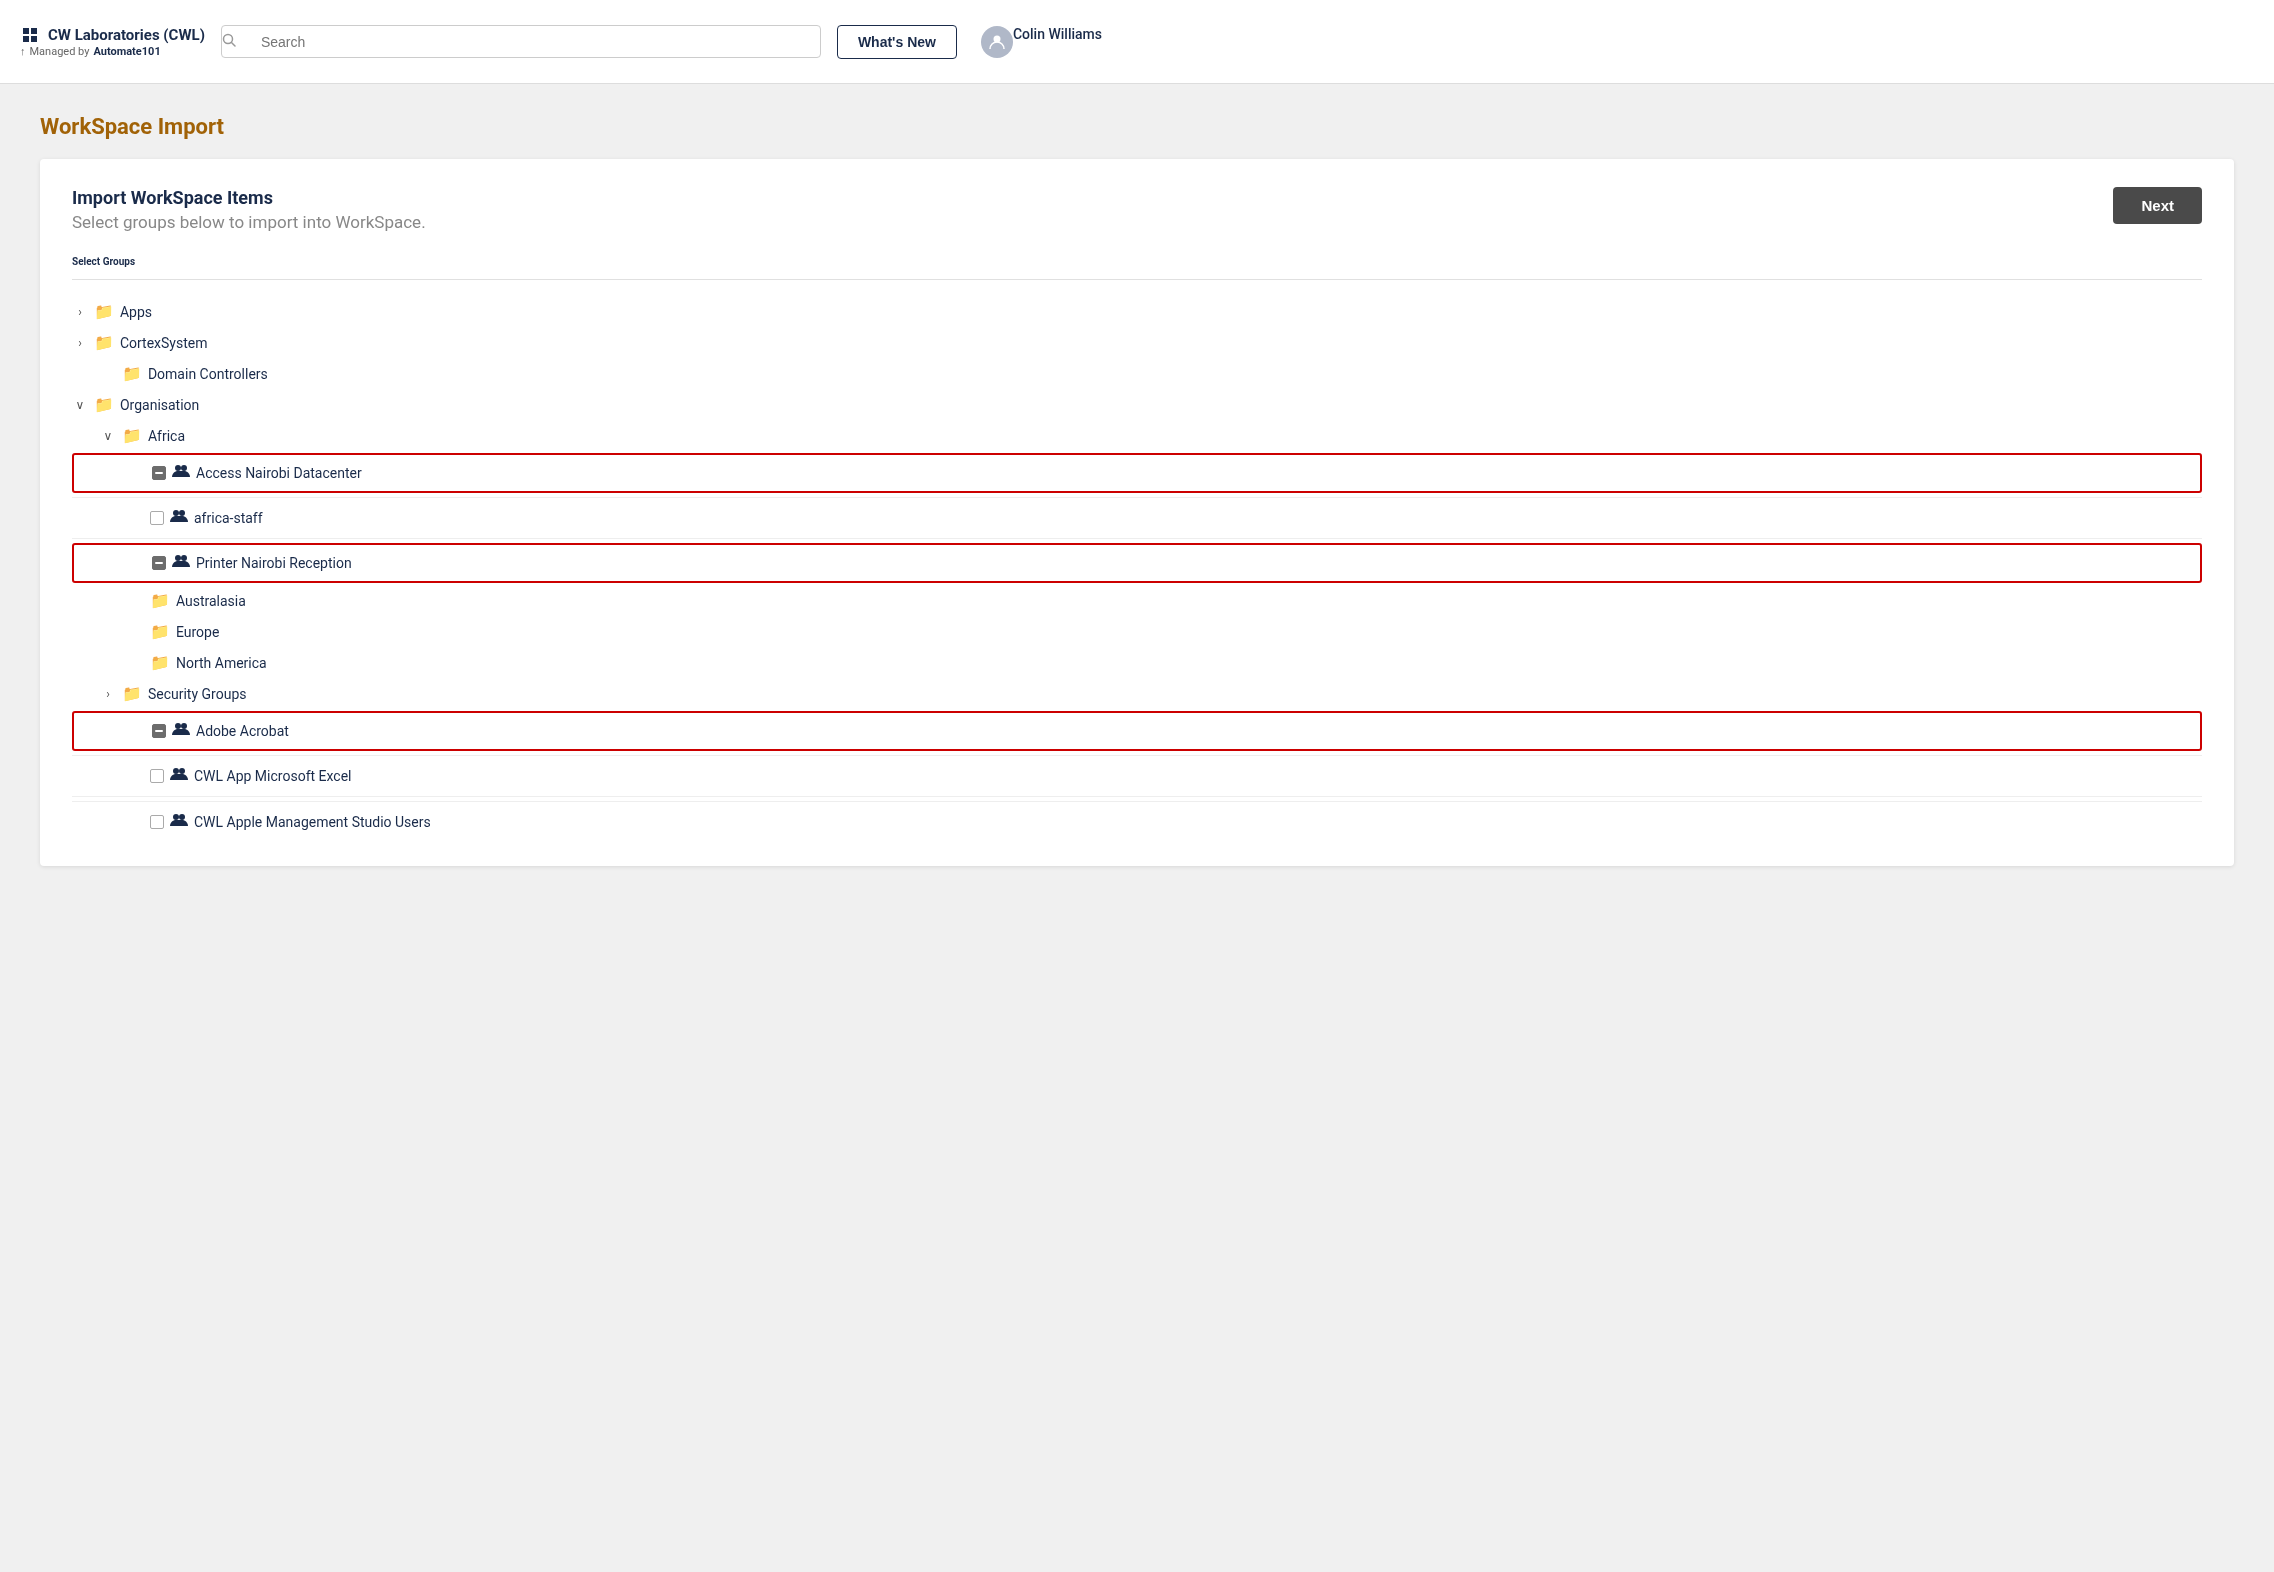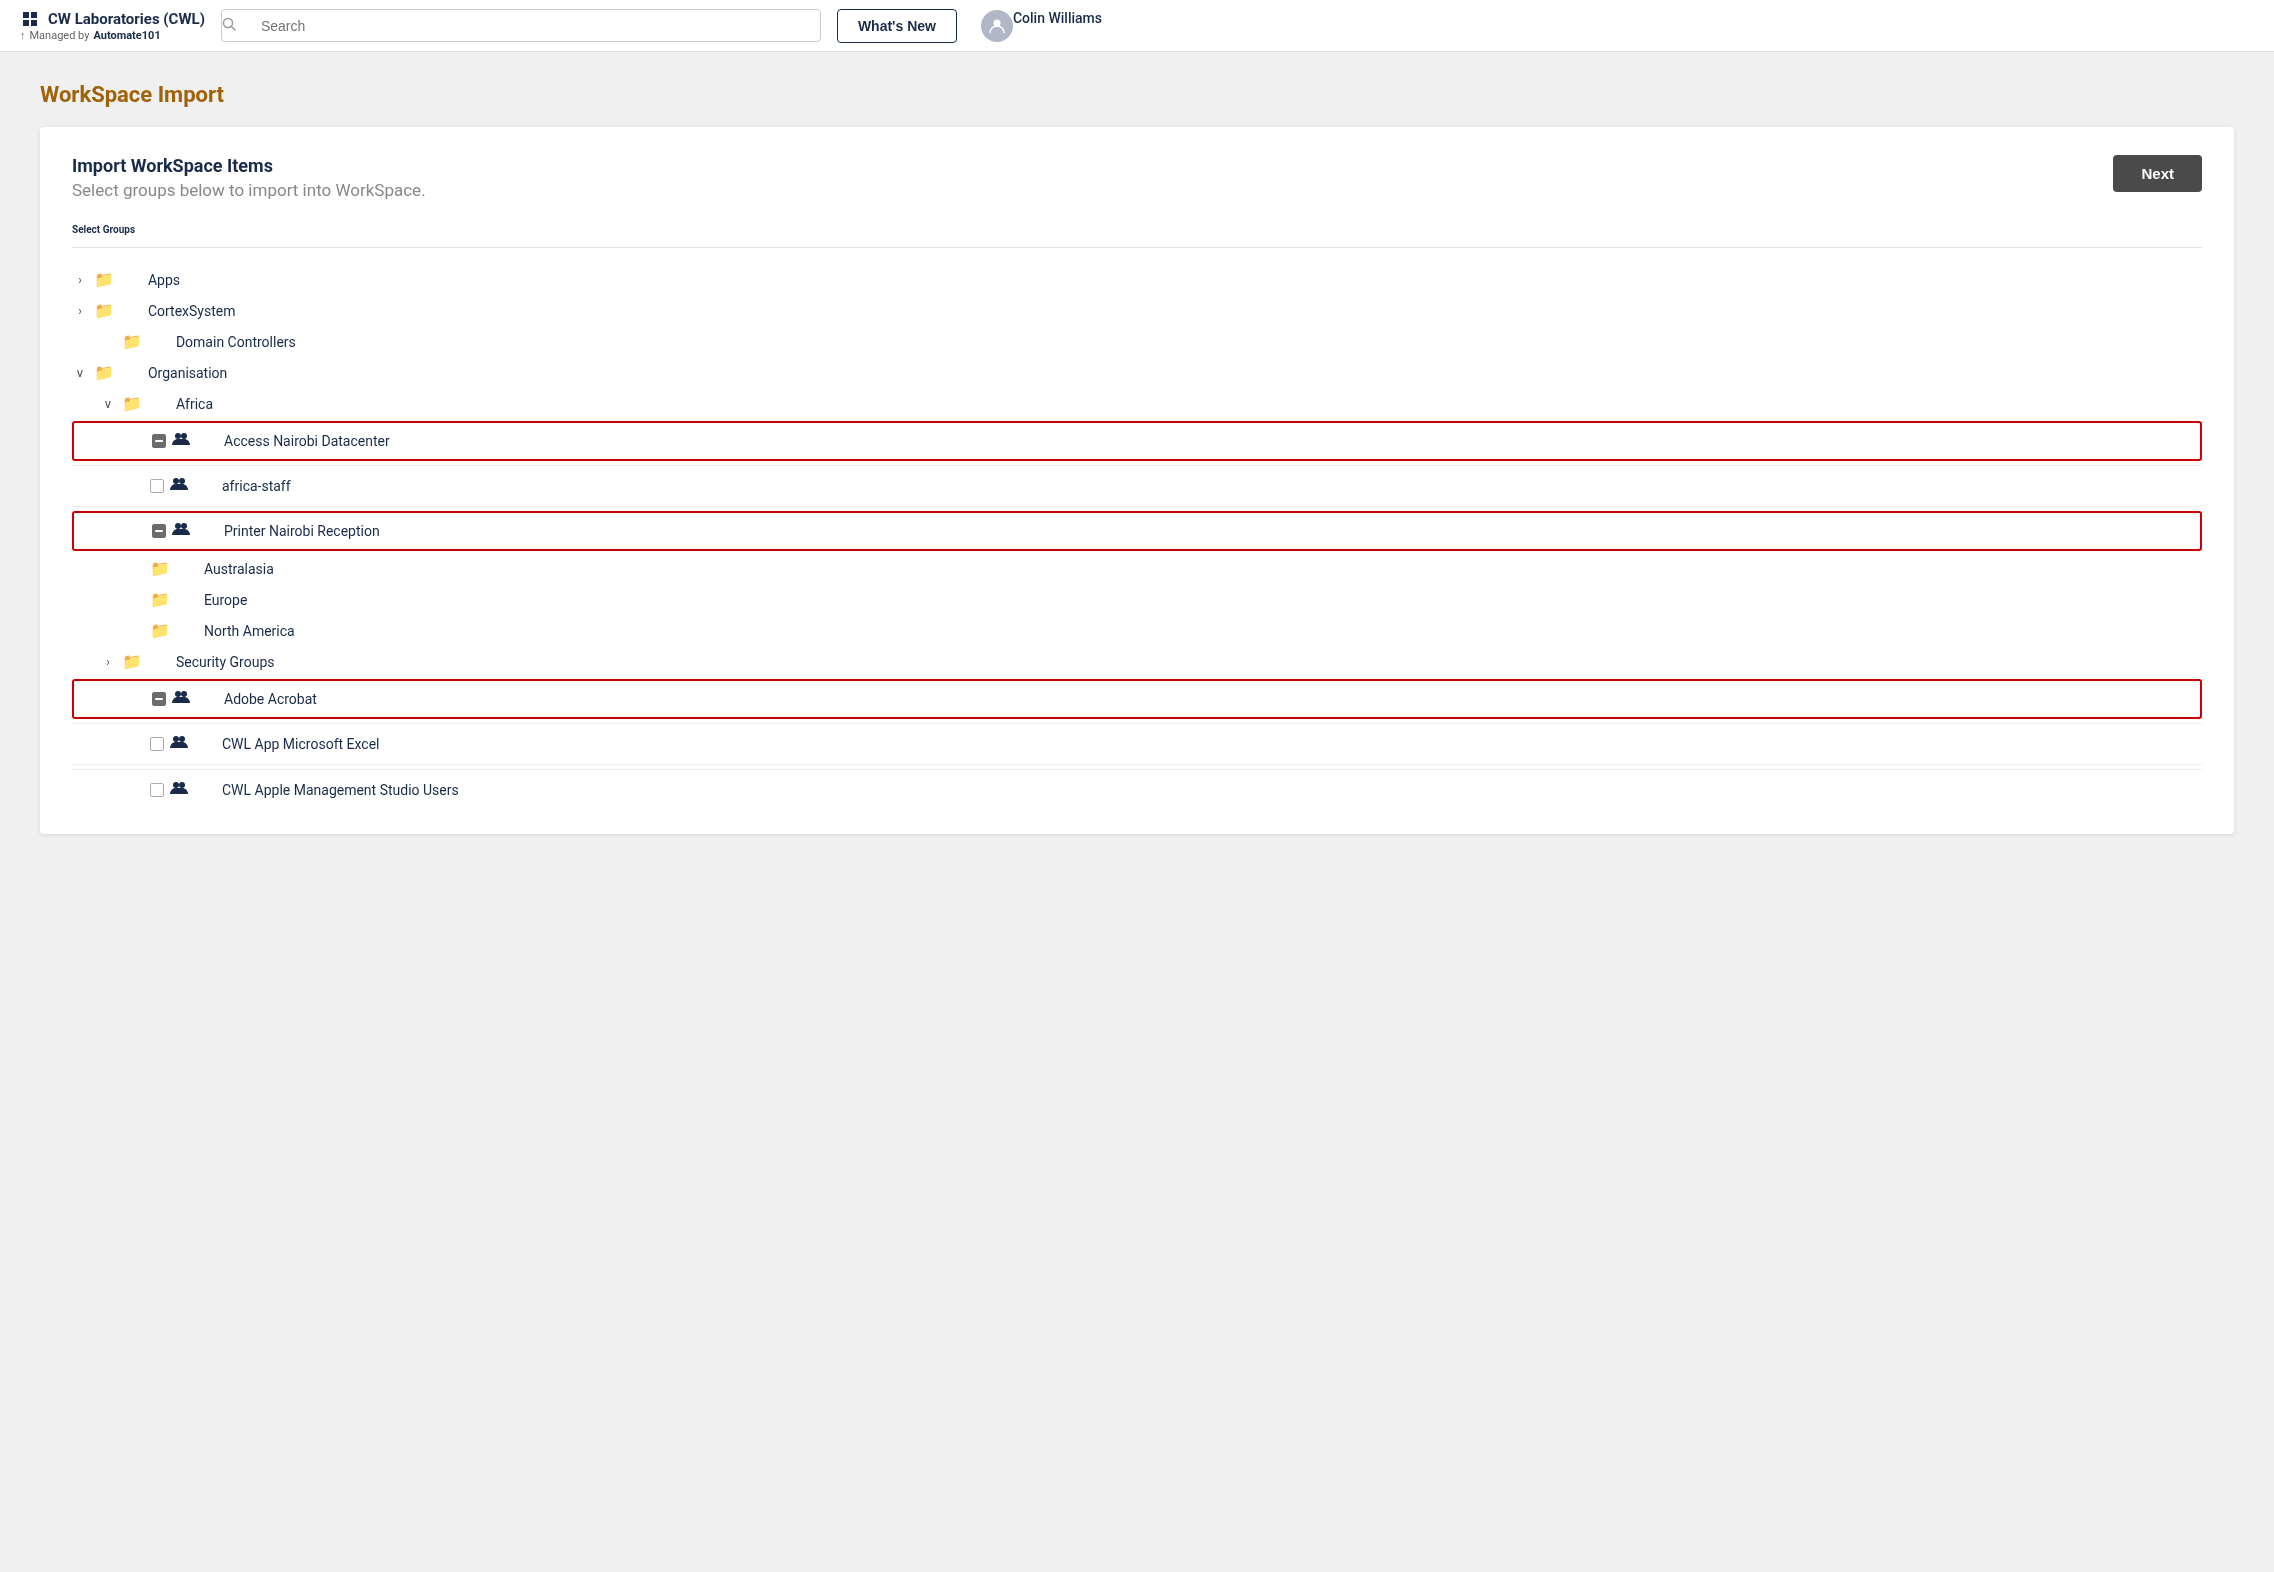--- a/index.html
+++ b/index.html
@@ -2,21 +2,21 @@
 <html><head>
   <meta charset="utf-8">
   <style>
     * { box-sizing: border-box; margin: 0; padding: 0; }
     body { font-family: -apple-system, BlinkMacSystemFont, 'Segoe UI', Roboto, sans-serif; background: #f0f0f0; min-height: 100vh; }
 
     
     .header {
       background: #fff;
       border-bottom: 1px solid #ddd;
-      height: 52px;
+      height: 84px;
       display: flex;
       align-items: center;
       padding: 0 20px;
       gap: 16px;
       position: sticky;
       top: 0;
       z-index: 100;
     }
     .header-brand {
       display: flex;
@@ -164,21 +164,20 @@
       flex-shrink: 0;
     }
     .group-icon {
       color: #1a2b4a;
       font-size: 16px;
       flex-shrink: 0;
     }
     .item-label {
       color: #1a2b4a;
       font-size: 14px;
-      margin-left: 28px;
     }
 
     
     .cb-box {
       width: 14px; height: 14px;
       border: 1.5px solid #aaa;
       border-radius: 2px;
       flex-shrink: 0;
       background: #fff;
       display: inline-flex; align-items: center; justify-content: center;

